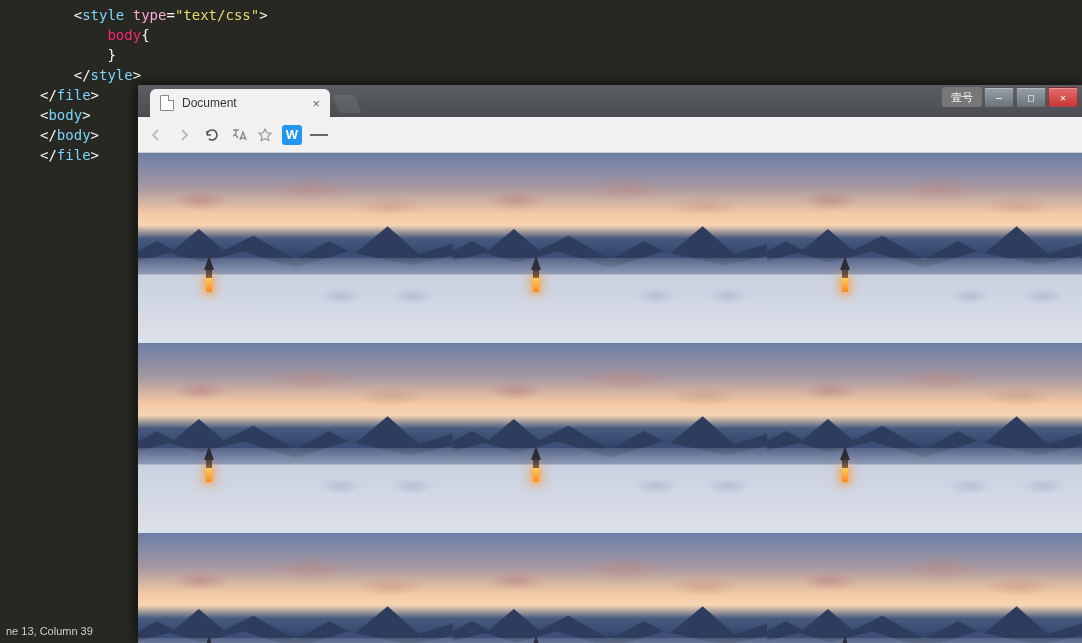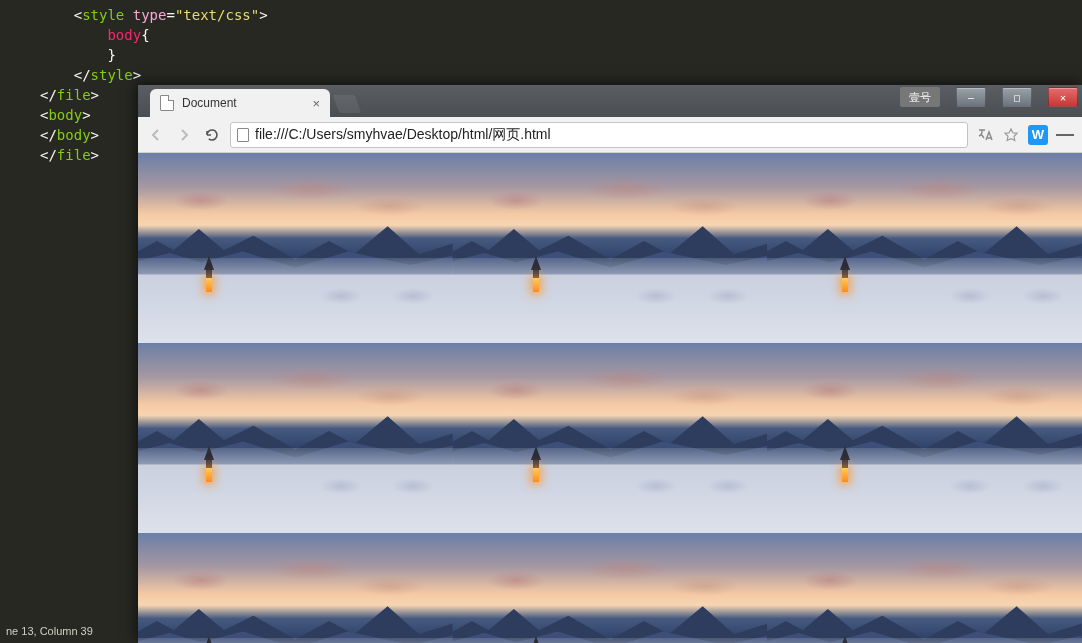--- a/index.html
+++ b/index.html
@@ -15,21 +15,21 @@
 
 .editor {
   position: absolute;
   top: 0; left: 0; right: 0; bottom: 0;
   padding: 5px 0 0 40px;
   font-size: 14px;
   line-height: 20px;
   color: #f8f8f2;
 }
 .editor .line { white-space: pre; }
-.tag      { color: #84cc16; }
+.tag      { color: #7dd3fc; }
 .attrname { color: #f9a8d4; }
 .attrval  { color: #e6db74; }
 .punct    { color: #f8f8f2; }
 .css-sel  { color: #f92672; }
 .css-kw   { color: #66d9ef; font-style: italic; }
 .css-fn   { color: #66d9ef; font-style: italic; }
 .css-str  { color: #66d9ef; font-style: italic; }
 .plain    { color: #f8f8f2; }
 
 .statusbar {
@@ -103,21 +103,21 @@
   width: 22px; height: 18px;
   margin-left: 6px; margin-bottom: 4px;
   background: rgba(255,255,255,0.08);
   transform: skewX(20deg);
   border-radius: 2px;
 }
 .window-controls {
   position: absolute;
   top: 2px; right: 4px;
   display: flex;
-  gap: 16px;
+  gap: 2px;
   border-radius: 9px;
 }
 .lang-indicator {
   width: 40px; height: 20px;
   background: #777;
   color: #fff;
   font-size: 11px;
   font-family: "Microsoft YaHei","Segoe UI",sans-serif;
   text-align: center;
   line-height: 20px;
@@ -324,24 +324,20 @@
       <svg width="16" height="16" viewBox="0 0 16 16">
           <path d="M6 3 L11 8 L6 13" stroke="currentColor" stroke-width="2" fill="none"></path>
         </svg>
     </div>
     <div class="nav-btn">
       <svg width="16" height="16" viewBox="0 0 16 16">
           <path d="M3 8a5 5 0 1 1 1.8 3.8M3 8V4m0 4h4" stroke="#555" stroke-width="1.6" fill="none"></path>
         </svg>
     </div>
 
-    <div class="omnibox">
-      <span class="doc-icon"></span>
-      <input class="url" value="file:///C:/Users/smyhvae/Desktop/html/网页.html" style="">
-    </div>
 
     <div class="right-icons">
       <div class="icon">
         <svg width="16" height="16" viewBox="0 0 16 16">
             <path d="M2 3h6M5 3v2c0 2-1 3-3 4m2-2 3 4M9 13l3-8 3 8m-1-2h-4" stroke="#888" stroke-width="1.4" fill="none"></path>
           </svg>
       </div>
       <div class="icon">
         <svg width="16" height="16" viewBox="0 0 16 16">
             <path d="M8 2l1.8 3.8 4.2.5-3 3 .8 4.2L8 11.6 4.2 13.5 5 9.3l-3-3 4.2-.5z" stroke="#999" stroke-width="1.2" fill="none"></path>

